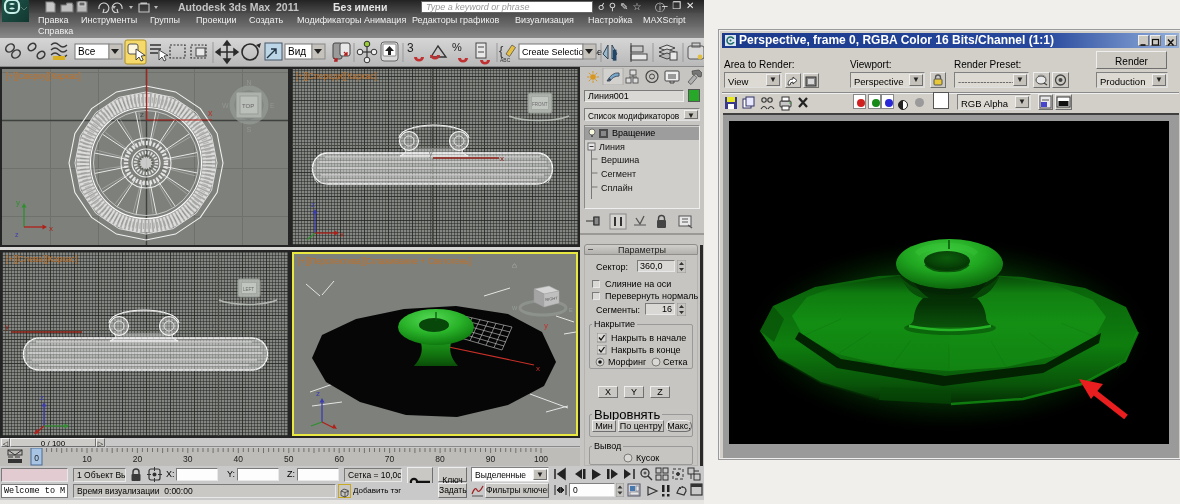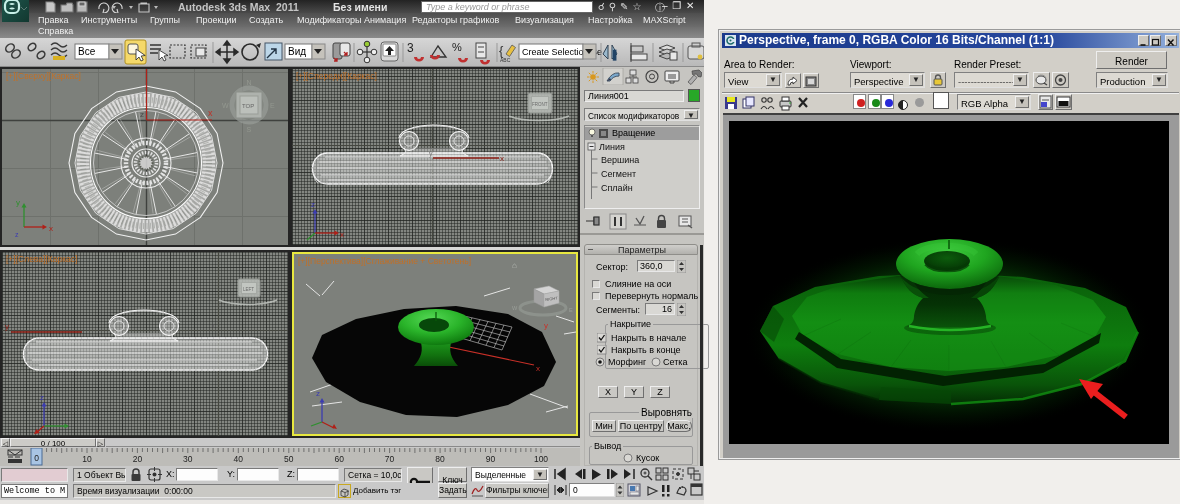--- a/index.html
+++ b/index.html
@@ -537,21 +537,21 @@
       <span class="abs sunk" style="left:7px;top:25px;width:8px;height:8px;background:#d9d8d4;"></span>
       <span class="abs" style="left:20px;top:24px;font-size:9px;">Слияние на оси</span>
       <span class="abs sunk" style="left:7px;top:37px;width:8px;height:8px;background:#d9d8d4;"></span>
       <span class="abs" style="left:20px;top:36px;font-size:9px;">Перевернуть нормаль</span>
       <span class="abs" style="left:11px;top:50px;font-size:9px;">Сегменты:</span>
       <span class="abs sunk" style="left:60px;top:48px;width:30px;height:12px;background:#d9d8d4;font-size:9px;padding-left:16px;">16</span>
       <svg class="abs" style="left:92px;top:48px;" width="9" height="13">
             <rect width="9" height="13" fill="#c5c4c0" stroke="#888" stroke-width="0.7"></rect>
             <path d="M2,5 l2.5,-3 l2.5,3 z M2,8 l2.5,3 l2.5,-3 z" fill="#333"></path>
           </svg>
-      <fieldset class="abs" style="left:20px;top:64px;width:104px;height:50px;border:1px solid #999;border-radius:2px;">
+      <fieldset class="abs" style="left:4px;top:64px;width:104px;height:50px;border:1px solid #999;border-radius:2px;">
         <legend style="font-size:9px;padding:0 2px;margin-left:2px;">Накрытие</legend>
       </fieldset>
       <svg class="abs" style="left:12px;top:78px;" width="11" height="11">
             <rect x="0" y="0" width="9" height="9" fill="#d9d8d4" stroke="#7a7a7a" stroke-width="0.8"></rect>
             <path d="M2,4.5 l2,2.5 l3.5,-5" stroke="#111" stroke-width="1.3" fill="none"></path>
           </svg>
       <span class="abs" style="left:26px;top:78px;font-size:9px;">Накрыть в начале</span>
       <svg class="abs" style="left:12px;top:90px;" width="11" height="11">
             <rect x="0" y="0" width="9" height="9" fill="#d9d8d4" stroke="#7a7a7a" stroke-width="0.8"></rect>
             <path d="M2,4.5 l2,2.5 l3.5,-5" stroke="#111" stroke-width="1.3" fill="none"></path>
@@ -563,21 +563,21 @@
           </svg>
       <span class="abs" style="left:23px;top:102px;font-size:9px;">Морфинг</span>
       <svg class="abs" style="left:66px;top:102px;" width="11" height="11">
             <circle cx="5" cy="5" r="4" fill="#d9d8d4" stroke="#7a7a7a"></circle>
           </svg>
       <span class="abs" style="left:78px;top:102px;font-size:9px;">Сетка</span>
       <span class="abs rais" style="left:13px;top:131px;width:20px;height:12px;background:#c9c8c4;font-size:9px;text-align:center;">X</span>
       <span class="abs rais" style="left:39px;top:131px;width:20px;height:12px;background:#c9c8c4;font-size:9px;text-align:center;">Y</span>
       <span class="abs rais" style="left:65px;top:131px;width:20px;height:12px;background:#c9c8c4;font-size:9px;text-align:center;">Z</span>
       <fieldset class="abs" style="left:4px;top:152px;width:104px;height:30px;border:1px solid #999;border-radius:2px;">
-        <legend style="font-size:10px;padding:0 2px;margin-left:2px;text-align:right;">Выровнять</legend>
+        <legend style="font-size:13px;padding:0 2px;margin-left:2px;">Выровнять</legend>
       </fieldset>
       <span class="abs rais" style="left:7px;top:165px;width:24px;height:12px;background:#c9c8c4;font-size:9px;text-align:center;">Мин</span>
       <span class="abs rais" style="left:33px;top:165px;width:46px;height:12px;background:#c9c8c4;font-size:9px;text-align:center;">По центру</span>
       <span class="abs rais" style="left:81px;top:165px;width:26px;height:12px;background:#c9c8c4;font-size:9px;text-align:center;border-radius:6px;">Макс.</span>
       <fieldset class="abs" style="left:4px;top:186px;width:104px;height:24px;border:1px solid #999;border-radius:2px;">
         <legend style="font-size:9px;padding:0 2px;margin-left:2px;">Вывод</legend>
       </fieldset>
       <svg class="abs" style="left:38px;top:198px;" width="11" height="11">
             <circle cx="5" cy="5" r="4" fill="#d9d8d4" stroke="#7a7a7a"></circle>
           </svg>

